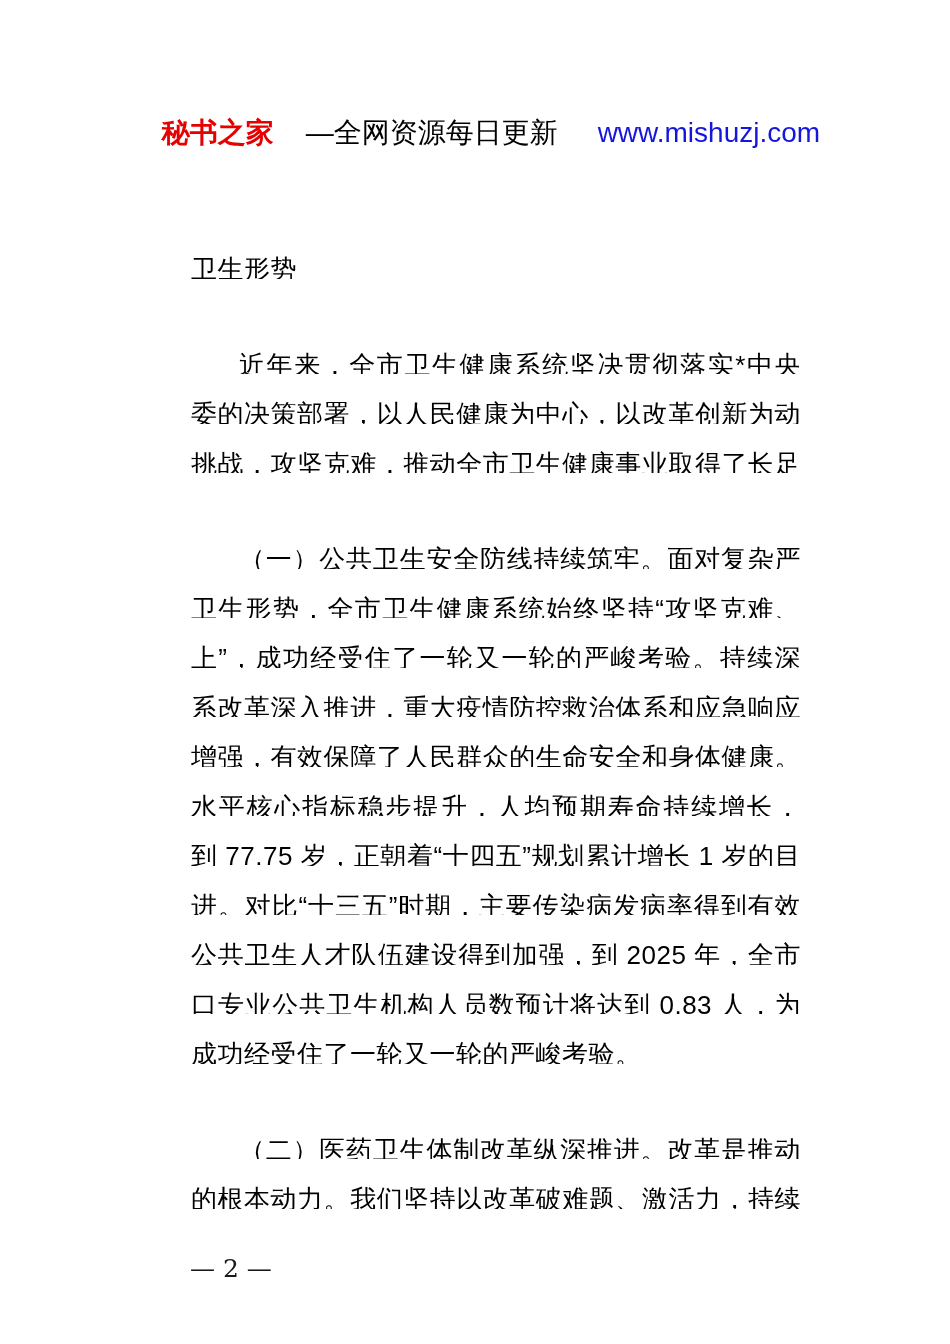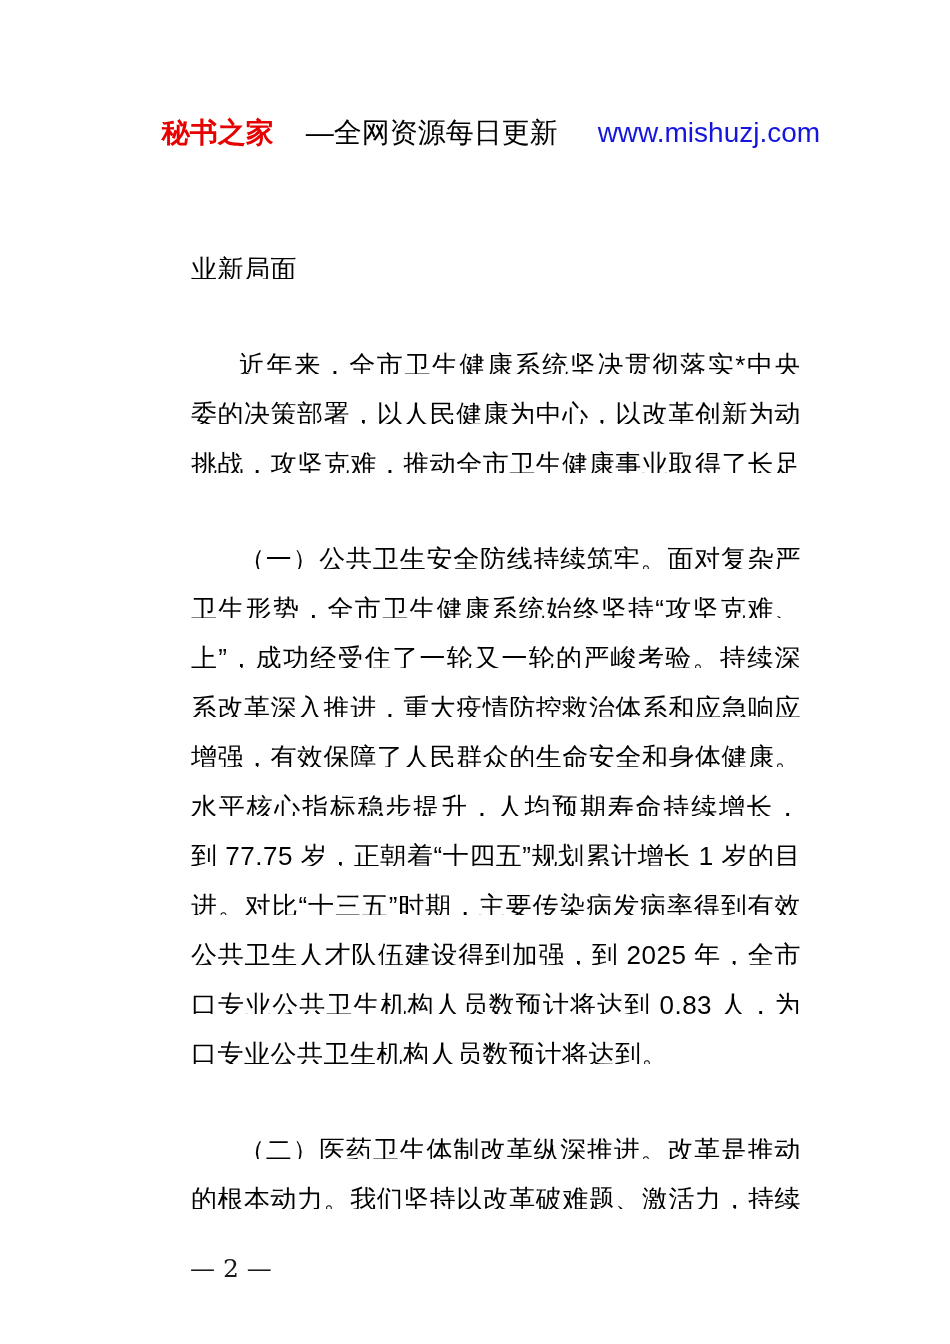--- a/index.html
+++ b/index.html
@@ -64,39 +64,39 @@
 </style>
 </head>
 <body>
 
 <div class="page">
 
   <div class="doc-header"><span class="site-name" style="color: rgb(230, 0, 0);">秘书之家</span><span style="color: rgb(0, 0, 0);">—全网资源每日更新 </span><span class="site-url" style="color: rgb(21, 21, 221);">www.mishuzj.com</span></div>
 
   <div class="doc-body" style="color: rgb(0, 0, 0);">
       <div class="para">
-        <div class="line">业新局面</div>
+        <div class="line">卫生形势</div>
       </div>
       <div class="para">
         <div class="line just ind">近年来，全市卫生健康系统坚决贯彻落实*中央和省委、市</div>
         <div class="line just">委的决策部署，以人民健康为中心，以改革创新为动力，直面</div>
         <div class="line just">挑战，攻坚克难，推动全市卫生健康事业取得了长足进步，整</div>
       </div>
       <div class="para">
         <div class="line just ind">（一）公共卫生安全防线持续筑牢。面对复杂严峻的公共</div>
         <div class="line just">卫生形势，全市卫生健康系统始终坚持“攻坚克难、生命至</div>
         <div class="line just">上”，成功经受住了一轮又一轮的严峻考验。持续深化医药</div>
         <div class="line just">系改革深入推进，重大疫情防控救治体系和应急响应能力显著</div>
         <div class="line just">增强，有效保障了人民群众的生命安全和身体健康。全市健康</div>
         <div class="line just">水平核心指标稳步提升，人均预期寿命持续增长，2020 年已达</div>
         <div class="line just">到 77.75 岁，正朝着“十四五”规划累计增长 1 岁的目标稳步迈</div>
         <div class="line just">进。对比“十三五”时期，主要传染病发病率得到有效控制。</div>
         <div class="line just">公共卫生人才队伍建设得到加强，到 2025 年，全市每千常住人</div>
         <div class="line just">口专业公共卫生机构人员数预计将达到 0.83 人，为构建强大的</div>
-        <div class="line">口专业公共卫生机构人员数预计将达到。</div>
+        <div class="line">成功经受住了一轮又一轮的严峻考验。</div>
       </div>
       <div class="para">
         <div class="line just ind">（二）医药卫生体制改革纵深推进。改革是推动事业发展</div>
         <div class="line just">的根本动力。我们坚持以改革破难题、激活力，持续深化医药</div>
       </div>
     </div>
 
   <div class="doc-footer">— 2 —</div>
 
 </div>

